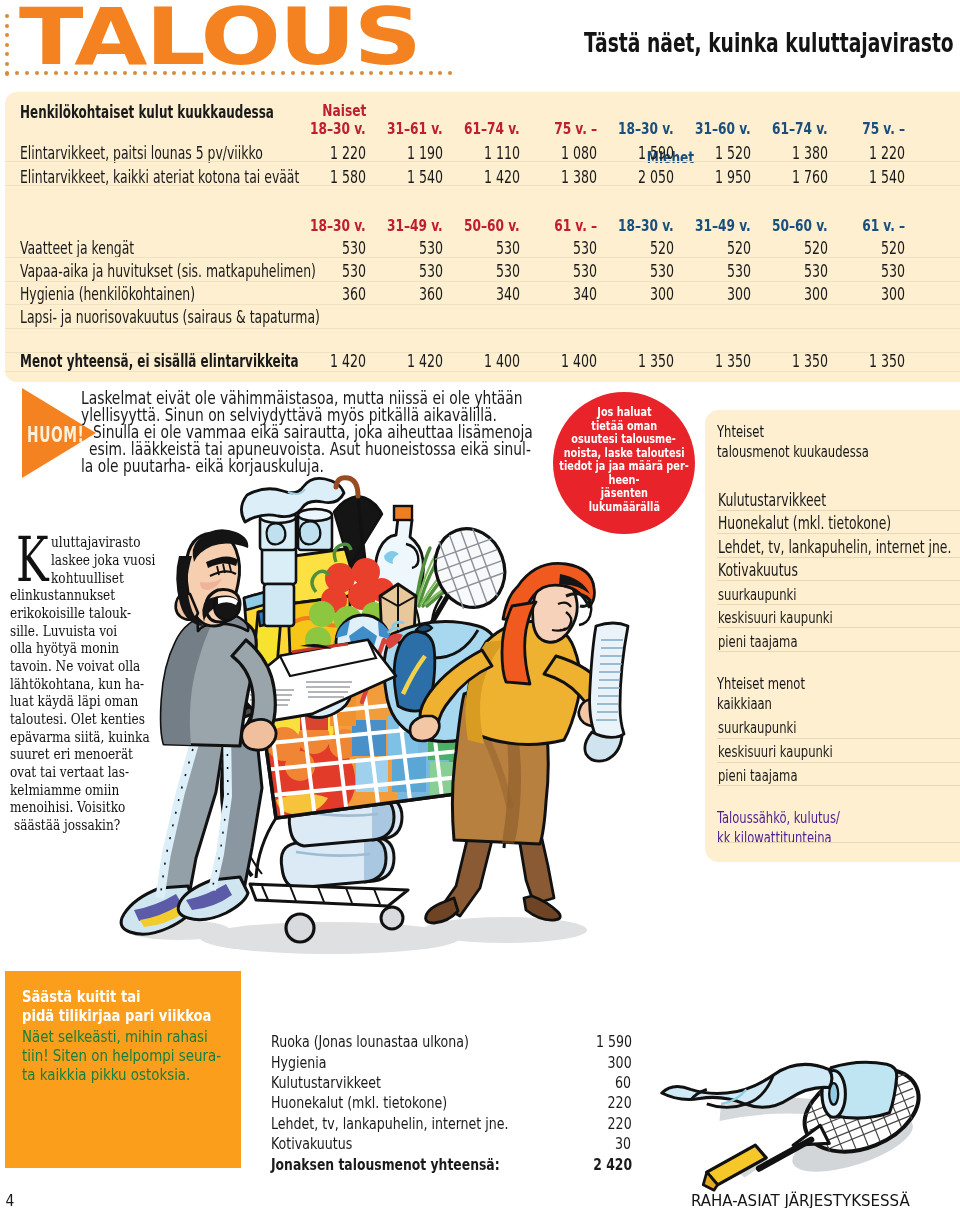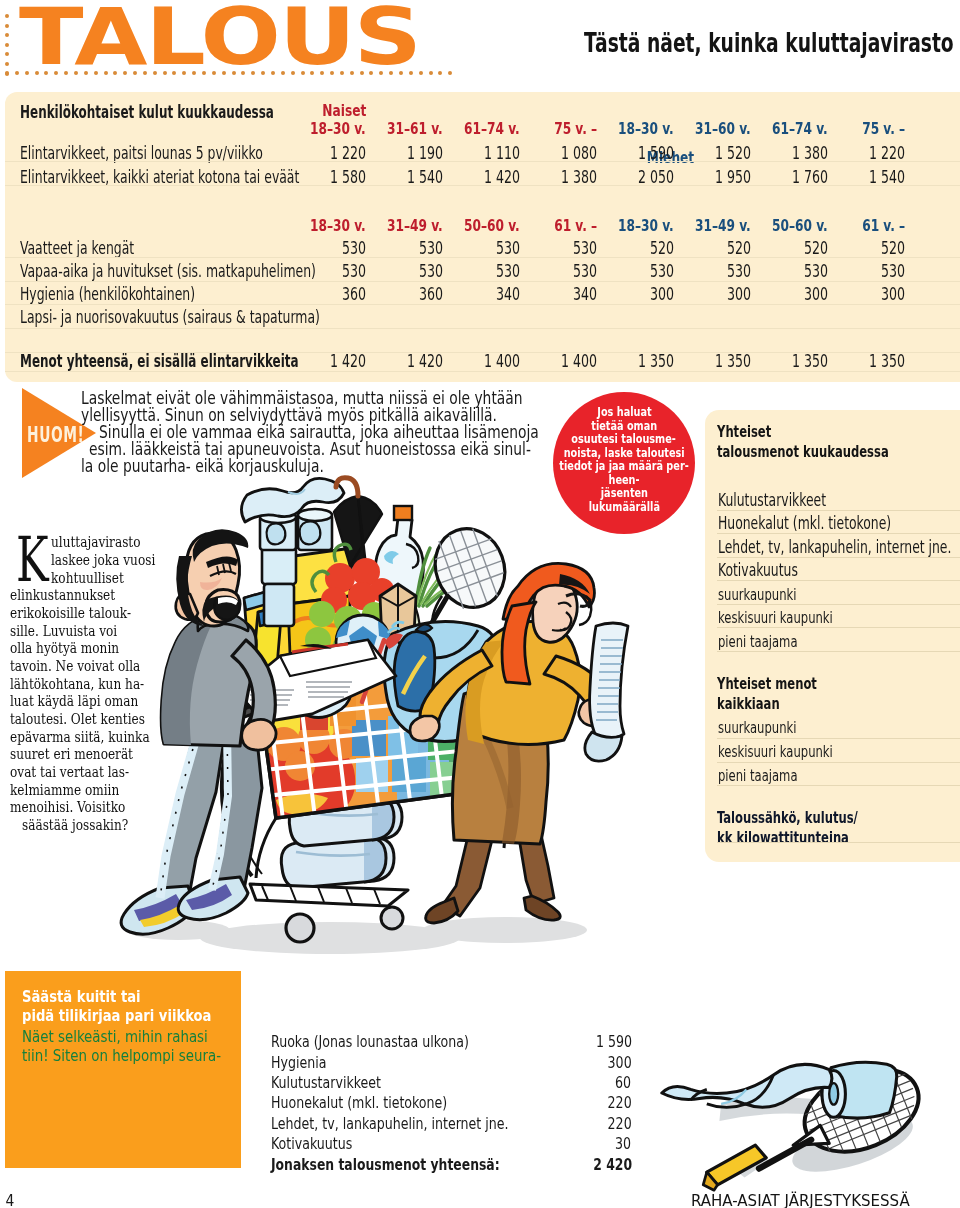--- a/index.html
+++ b/index.html
@@ -62,29 +62,29 @@
       font-size:14.8px;color:#111;}
   .aline{position:absolute;line-height:17.7px;white-space:nowrap;}
   .aline span{display:inline-block;transform:scaleX(0.91);transform-origin:left top;}
   #dropcap{position:absolute;left:6.7px;top:-3.7px;font-size:61.7px;line-height:61.7px;
       font-family:"DejaVu Serif Condensed","DejaVu Serif",serif;
       display:inline-block;transform:scaleX(0.786);transform-origin:left top;}
 
   
   #rpanel{left:704.5px;top:409.5px;width:256px;height:452px;background:#FDEFD0;
       border-radius:14px 0 0 14px;}
-  .rphead{position:absolute;left:717px;font-size:15.7px;font-weight:bold;color:#141414;
+  .rphead{position:absolute;left:717px;font-size:15.7px;font-weight:normal;color:#141414;
       line-height:20.2px;white-space:nowrap;}
   .rphead .cx{transform:scaleX(0.82);}
   .ritem{position:absolute;left:718px;font-size:17.3px;color:#1A1A1A;white-space:nowrap;}
   .ritem .cx{transform:scaleX(0.797);}
   .ritem.sm{font-size:16px;}
   .ritem.sm .cx{transform:scaleX(0.806);}
   .rline{position:absolute;left:717px;width:243px;height:1px;background:#E6D8B5;}
-  .rred{position:absolute;left:717px;color:#0f172a;font-weight:bold;font-size:15.7px;
+  .rred{position:absolute;left:717px;color:#4c1d95;font-weight:normal;font-size:15.7px;
       line-height:20.2px;white-space:nowrap;}
   .rred .cx{transform:scaleX(0.82);}
 
   
   #tipbox{left:5px;top:971px;width:236px;height:197px;background:#FA9E1C;}
   #tiphead{left:22px;top:987.3px;width:230px;font-size:16.7px;font-weight:bold;color:#ffffff;
       line-height:18.7px;white-space:nowrap;}
   #tiphead .cx{transform:scaleX(0.875);}
   #tipbody{left:22px;top:1026.6px;width:258px;font-size:16.5px;color:#15803d;}
   .tline{line-height:19px;white-space:nowrap;}
@@ -582,21 +582,21 @@
   <path d="M700 1090 q-12 4 -18 12" fill="none" stroke="#111" stroke-width="3"></path>
  </g>
 
  </g>
 </svg>
 <div class="abs" id="huomtri"></div>
 <div class="abs" id="huomtxt"><span class="cx">HUOM!</span></div>
 <div class="abs" id="notetext">
     <div class="nline" style="left:3px;top:0.0px"><span class="cx">Laskelmat eivät ole vähimmäistasoa, mutta niissä ei ole yhtään</span></div>
     <div class="nline" style="left:3px;top:16.9px"><span class="cx">ylellisyyttä. Sinun on selviydyttävä myös pitkällä aikavälillä.</span></div>
-    <div class="nline" style="left:21px;top:33.8px"><span class="cx">Sinulla ei ole vammaa eikä sairautta, joka aiheuttaa lisämenoja</span></div>
+    <div class="nline" style="left:15px;top:33.8px"><span class="cx">Sinulla ei ole vammaa eikä sairautta, joka aiheuttaa lisämenoja</span></div>
     <div class="nline" style="left:11px;top:50.7px"><span class="cx">esim. lääkkeistä tai apuneuvoista. Asut huoneistossa eikä sinul-</span></div>
     <div class="nline" style="left:3px;top:67.6px"><span class="cx">la ole puutarha- eikä korjauskuluja.</span></div>
   </div>
 <div class="abs" id="circle"></div>
 <div class="abs" id="circletxt">
     <div class="cline"><span class="cx">Jos haluat</span></div>
     <div class="cline"><span class="cx">tietää oman</span></div>
     <div class="cline"><span class="cx">osuutesi talousme-</span></div>
     <div class="cline"><span class="cx">noista, laske taloutesi</span></div>
     <div class="cline"><span class="cx">tiedot ja jaa määrä per-</span></div>
@@ -615,21 +615,21 @@
     <div class="aline" style="left:0.0px;top:106.0px"><span>olla hyötyä monin</span></div>
     <div class="aline" style="left:0.0px;top:123.6px"><span>tavoin. Ne voivat olla</span></div>
     <div class="aline" style="left:0.0px;top:141.3px"><span>lähtökohtana, kun ha-</span></div>
     <div class="aline" style="left:0.0px;top:158.9px"><span>luat käydä läpi oman</span></div>
     <div class="aline" style="left:0.0px;top:176.6px"><span>taloutesi. Olet kenties</span></div>
     <div class="aline" style="left:0.0px;top:194.3px"><span>epävarma siitä, kuinka</span></div>
     <div class="aline" style="left:0.0px;top:211.9px"><span>suuret eri menoerät</span></div>
     <div class="aline" style="left:0.0px;top:229.6px"><span>ovat tai vertaat las-</span></div>
     <div class="aline" style="left:0.0px;top:247.2px"><span>kelmiamme omiin</span></div>
     <div class="aline" style="left:0.0px;top:264.9px"><span>menoihisi. Voisitko</span></div>
-    <div class="aline" style="left:12px;top:282.6px"><span>säästää jossakin?</span></div>
+    <div class="aline" style="left:4px;top:282.6px"><span>säästää jossakin?</span></div>
   </div>
 <div class="abs" id="rpanel"></div>
 <div class="rphead" style="top:422px"><span class="cx">Yhteiset</span><br><span class="cx">talousmenot kuukaudessa</span></div>
 <div class="ritem lg" style="top:489.5px"><span class="cx">Kulutustarvikkeet</span></div>
 <div class="rline" style="top:509.5px"></div>
 <div class="ritem lg" style="top:513.0px"><span class="cx">Huonekalut (mkl. tietokone)</span></div>
 <div class="rline" style="top:533.0px"></div>
 <div class="ritem lg" style="top:536.5px"><span class="cx">Lehdet, tv, lankapuhelin, internet jne.</span></div>
 <div class="rline" style="top:556.5px"></div>
 <div class="ritem lg" style="top:560.0px"><span class="cx">Kotivakuutus</span></div>
@@ -647,20 +647,21 @@
 <div class="rline" style="top:761.6px"></div>
 <div class="ritem sm" style="top:765.6px"><span class="cx">pieni taajama</span></div>
 <div class="rline" style="top:785.4px"></div>
 <div class="rred" style="top:808px"><span class="cx">Taloussähkö, kulutus/</span><br><span class="cx">kk kilowattitunteina</span></div>
 <div class="rline" style="top:842px"></div>
 <div class="abs" id="tipbox"></div>
 <div class="abs" id="tiphead"><span class="cx">Säästä kuitit tai</span><br><span class="cx">pidä tilikirjaa pari viikkoa</span></div>
 <div class="abs" id="tipbody">
     <div class="tline"><span class="cx">Näet selkeästi, mihin rahasi</span></div>
     <div class="tline"><span class="cx">tiin! Siten on helpompi seura-</span></div>
+    <div class="tline"><span class="cx">ta kaikkia pikku ostoksia.</span></div>
   </div>
 <div class="abs" id="exq">
   </div>
 <div class="exrow" style="top:1031.2px"><span class="cx">Ruoka (Jonas lounastaa ulkona)</span></div>
 <div class="exval" style="top:1031.2px"><span class="cxr">1 590</span></div>
 <div class="exrow" style="top:1051.6px"><span class="cx">Hygienia</span></div>
 <div class="exval" style="top:1051.6px"><span class="cxr">300</span></div>
 <div class="exrow" style="top:1072.0px"><span class="cx">Kulutustarvikkeet</span></div>
 <div class="exval" style="top:1072.0px"><span class="cxr">60</span></div>
 <div class="exrow" style="top:1092.4px"><span class="cx">Huonekalut (mkl. tietokone)</span></div>

